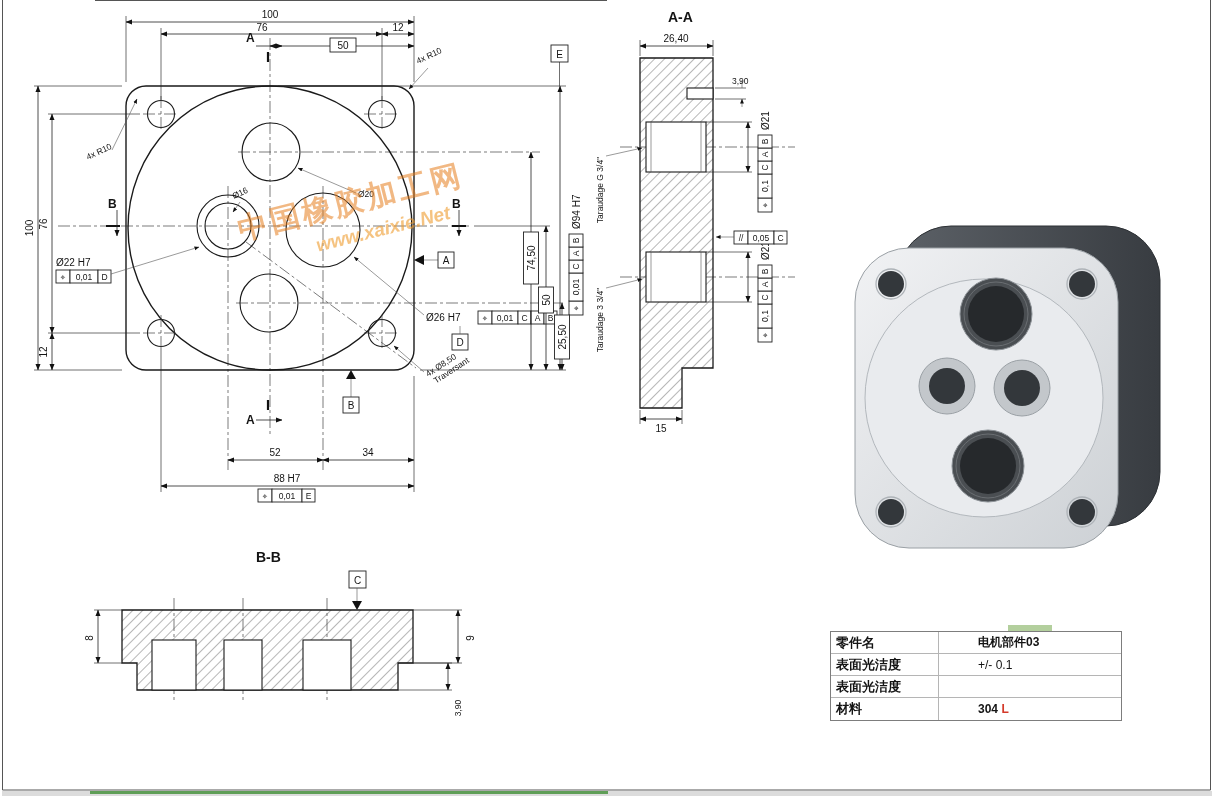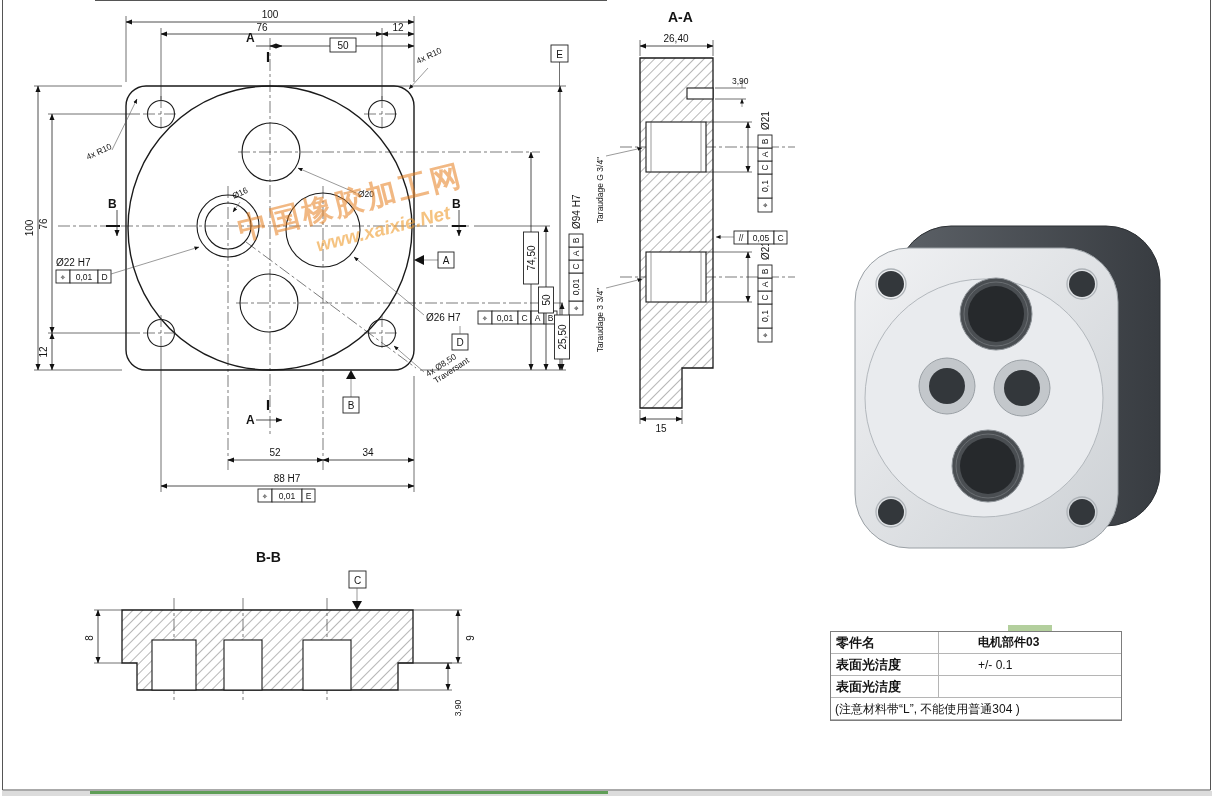--- a/index.html
+++ b/index.html
@@ -438,19 +438,23 @@
     <div class="tb-value tb-bold">电机部件03</div>
   </div>
   <div class="tb-row">
     <div class="tb-label">表面光洁度</div>
     <div class="tb-value">+/- 0.1</div>
   </div>
   <div class="tb-row">
     <div class="tb-label">表面光洁度</div>
     <div class="tb-value"></div>
   </div>
-  <div class="tb-note-row">
-    <div class="tb-note-text">(注意材料带“L”, 不能使用普通304 )</div>
+  <div class="tb-row">
+    <div class="tb-label">材料</div>
+    <div class="tb-value tb-bold">
+      <span>304</span>
+      <span class="red">L</span>
+    </div>
   </div>
 </div>
 
 <div class="bottom-gray"></div>
 <div class="bottom-green"></div>
 
 </body></html>

